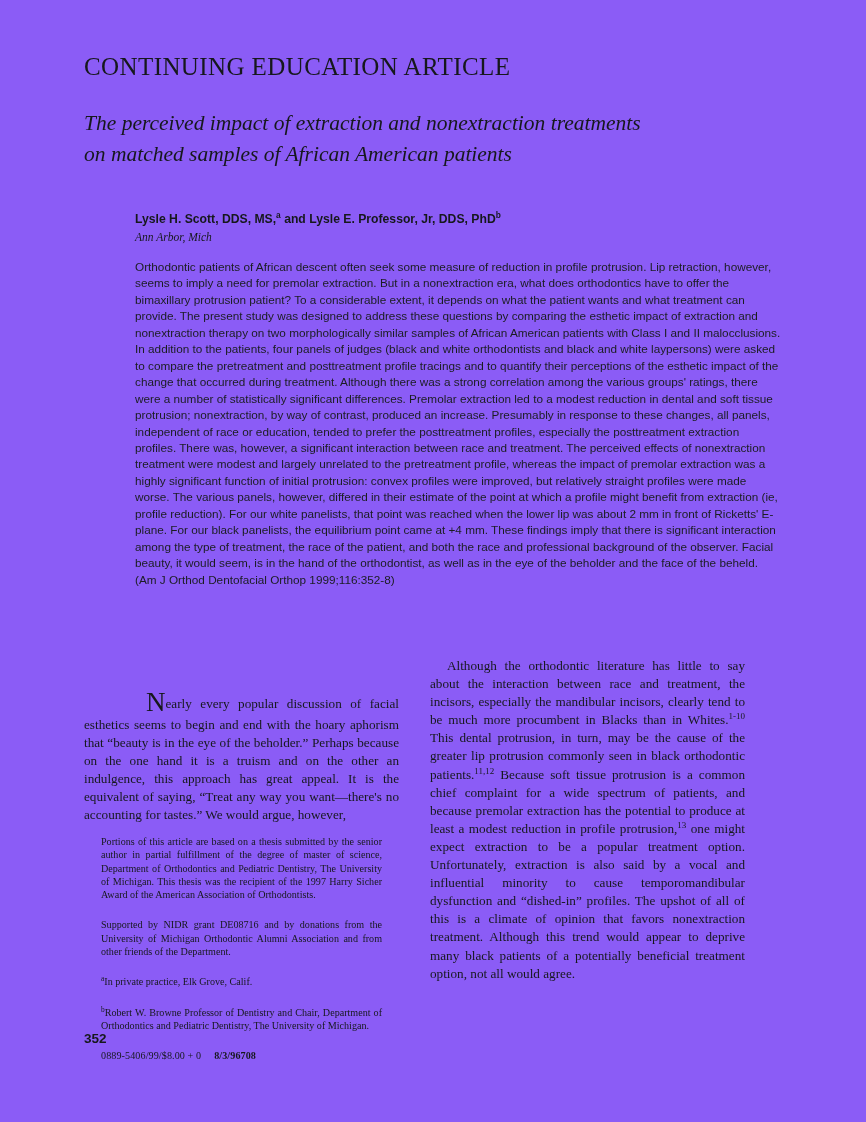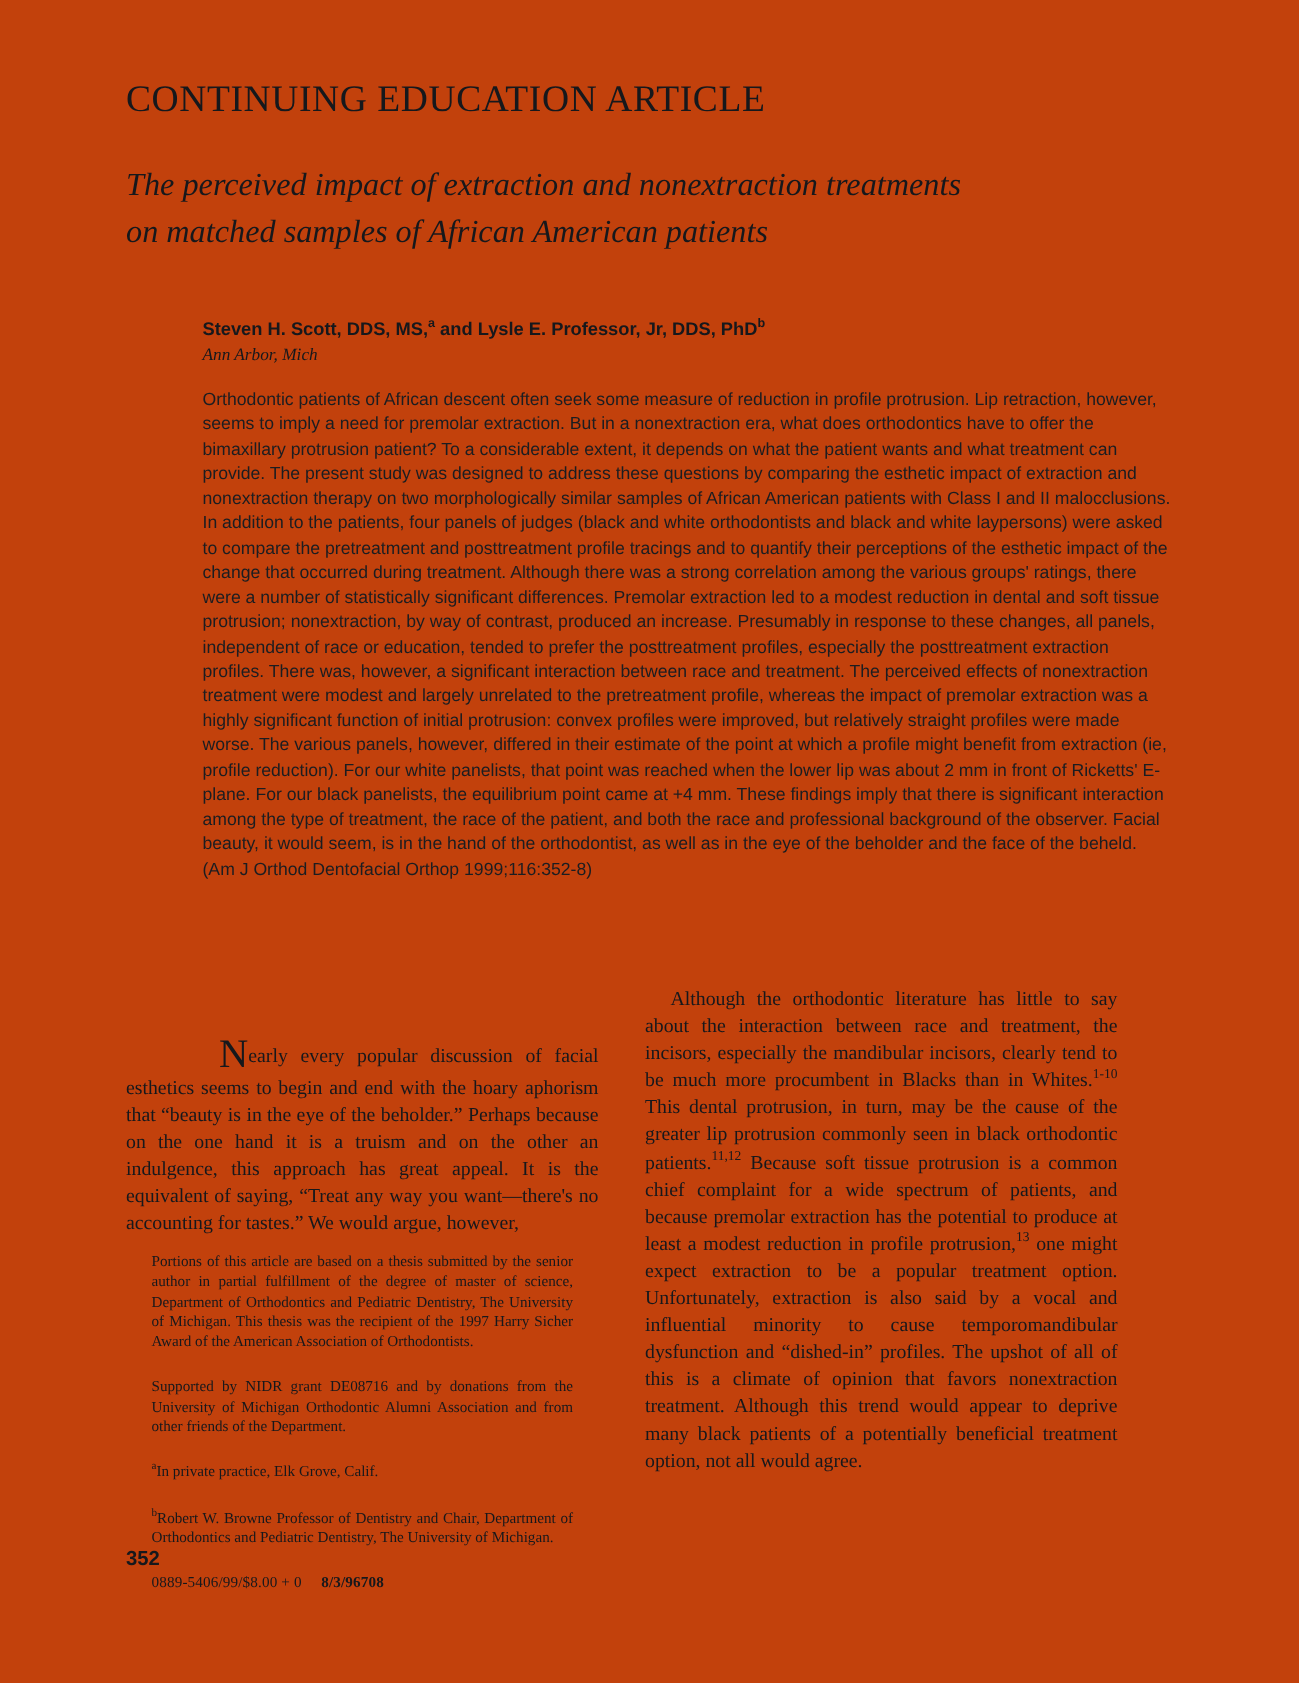--- a/index.html
+++ b/index.html
@@ -14,21 +14,21 @@
     font-family: "Liberation Serif", "DejaVu Serif", serif;
     color: #1a1a1a;
     overflow: hidden;
   }
 
   .page {
     position: absolute;
     left: 0; top: 0;
     width: 866px;
     height: 1122px;
-    background: #c2410c;
+    background: #8b5cf6;
   }
 
   
   .section-head {
     position: absolute;
     left: 84px;
     top: 53px;
     font-family: "Liberation Serif", "DejaVu Serif", serif;
     font-size: 25px;
     letter-spacing: 0.4px;
@@ -159,21 +159,21 @@
 <div class="page">
 
   <div class="section-head">CONTINUING EDUCATION ARTICLE</div>
 
   <div class="article-title">
     <span class="line">The perceived impact of extraction and nonextraction treatments</span>
     <span class="line">on matched samples of African American patients</span>
   </div>
 
   <div class="authors">
-    <span>Steven H. Scott, DDS, MS,</span><sup>a</sup><span> and Lysle E. Professor, Jr, DDS, PhD</span><sup>b</sup>
+    <span>Lysle H. Scott, DDS, MS,</span><sup>a</sup><span> and Lysle E. Professor, Jr, DDS, PhD</span><sup>b</sup>
   </div>
 
   <div class="affiliation">Ann Arbor, Mich</div>
 
   <div class="abstract">Orthodontic patients of African descent often seek some measure of reduction in profile protrusion. Lip retraction, however, seems to imply a need for premolar extraction. But in a nonextraction era, what does orthodontics have to offer the bimaxillary protrusion patient? To a considerable extent, it depends on what the patient wants and what treatment can provide. The present study was designed to address these questions by comparing the esthetic impact of extraction and nonextraction therapy on two morphologically similar samples of African American patients with Class I and II malocclusions. In addition to the patients, four panels of judges (black and white orthodontists and black and white laypersons) were asked to compare the pretreatment and posttreatment profile tracings and to quantify their perceptions of the esthetic impact of the change that occurred during treatment. Although there was a strong correlation among the various groups' ratings, there were a number of statistically significant differences. Premolar extraction led to a modest reduction in dental and soft tissue protrusion; nonextraction, by way of contrast, produced an increase. Presumably in response to these changes, all panels, independent of race or education, tended to prefer the posttreatment profiles, especially the posttreatment extraction profiles. There was, however, a significant interaction between race and treatment. The perceived effects of nonextraction treatment were modest and largely unrelated to the pretreatment profile, whereas the impact of premolar extraction was a highly significant function of initial protrusion: convex profiles were improved, but relatively straight profiles were made worse. The various panels, however, differed in their estimate of the point at which a profile might benefit from extraction (ie, profile reduction). For our white panelists, that point was reached when the lower lip was about 2 mm in front of Ricketts' E-plane. For our black panelists, the equilibrium point came at +4 mm. These findings imply that there is significant interaction among the type of treatment, the race of the patient, and both the race and professional background of the observer. Facial beauty, it would seem, is in the hand of the orthodontist, as well as in the eye of the beholder and the face of the beheld. (Am J Orthod Dentofacial Orthop 1999;116:352-8)</div>
 
   <div class="col col-left">
     <p class="dropcap-para"><span class="lead-space"></span><span class="dropcap">N</span><span>early every popular discussion of facial esthetics seems to begin and end with the hoary aphorism that “beauty is in the eye of the beholder.” Perhaps because on the one hand it is a truism and on the other an indulgence, this approach has great appeal. It is the equivalent of saying, “Treat any way you want—there's no accounting for tastes.” We would argue, however,</span></p>
   </div>
 

